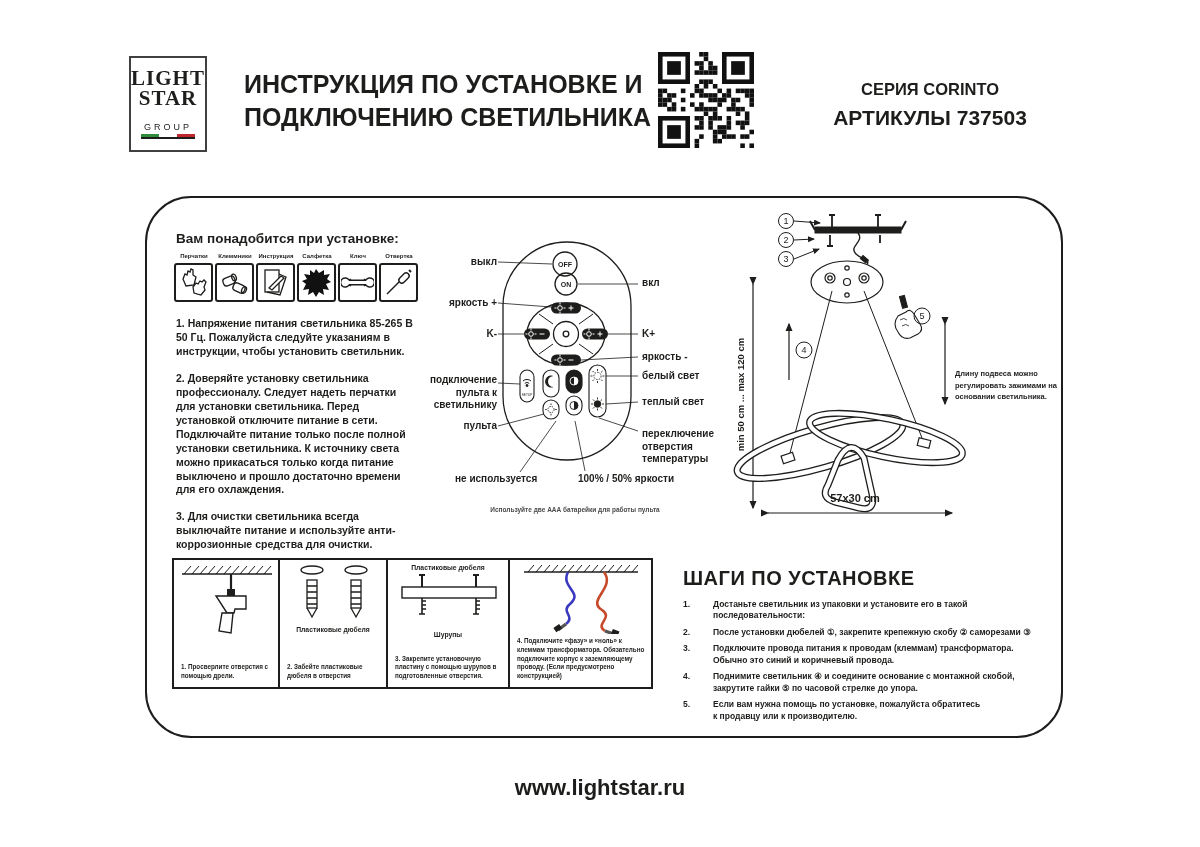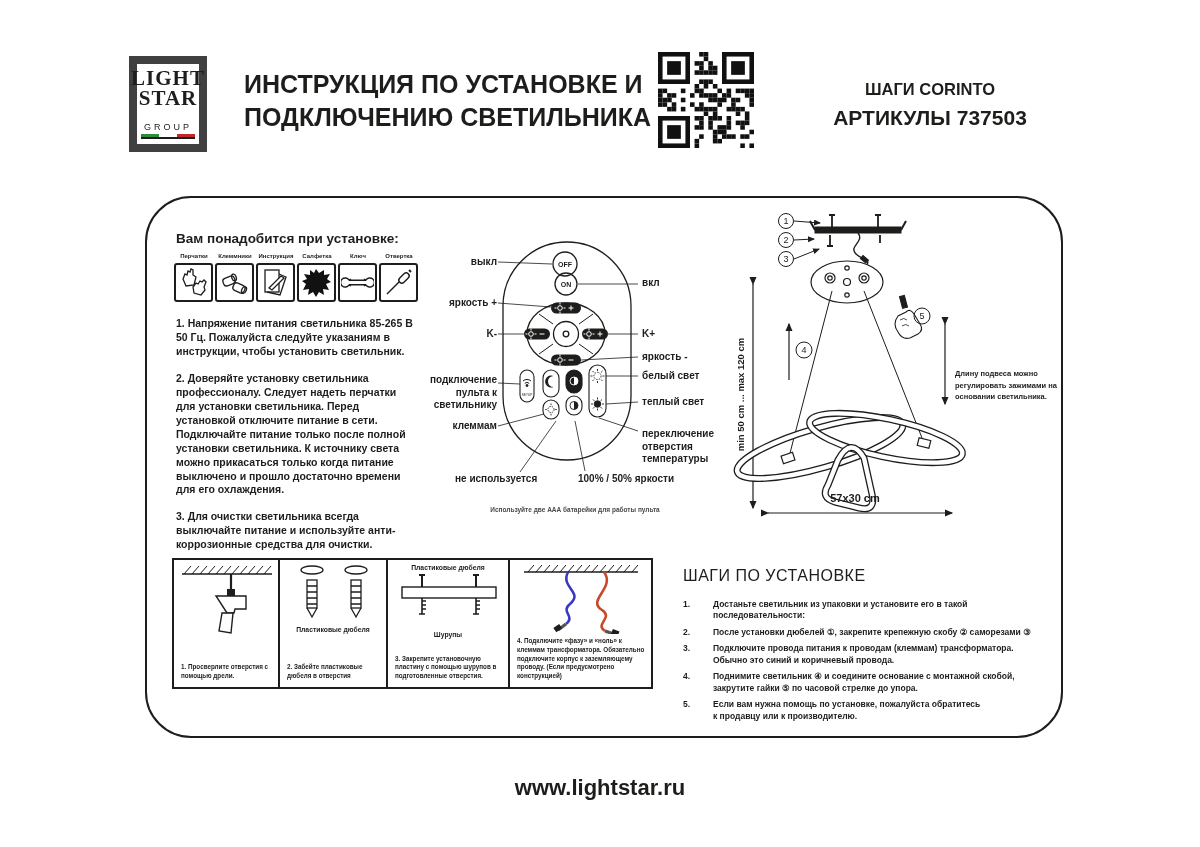--- a/index.html
+++ b/index.html
@@ -1,21 +1,21 @@
 <!DOCTYPE html>
 <html><head>
 <meta charset="utf-8">
 <style>
   *{margin:0;padding:0;box-sizing:border-box}
   html,body{width:1200px;height:847px}
   body{position:relative;background:#fff;font-family:"Liberation Sans",sans-serif;color:#1d1d1b;overflow:hidden}
   .abs{position:absolute}
   svg text{font-family:"Liberation Sans",sans-serif;fill:#1d1d1b}
   
-  .logo-box{left:129px;top:56px;width:78px;height:96px;border:8px solid #404040;display:flex;flex-direction:column;align-items:center;justify-content:center;background:#fff}
+  .logo-box{left:129px;top:56px;width:78px;height:96px;border:2px solid #404040;display:flex;flex-direction:column;align-items:center;justify-content:center;background:#fff}
   .logo-word{font-family:"Liberation Serif",serif;font-weight:700;font-size:21px;line-height:.95;letter-spacing:1px}
   .logo-group{font-size:9px;letter-spacing:3px;margin-top:14px}
   .logo-flag{width:54px;height:5px;margin-top:2px;background:linear-gradient(90deg,#2e8b3c 0 33%,#fff 33% 67%,#c0272d 67%);border-bottom:2px solid #1d1d1b}
   .page-title{left:244px;top:68px;width:430px;text-align:left;font-size:25px;font-weight:700;line-height:1.3;white-space:pre-line}
   .qr{left:658px;top:52px;width:96px;height:96px}
   .series{left:795px;top:80px;width:270px;text-align:center;font-size:16.5px;font-weight:700}
   .articles{left:795px;top:106px;width:270px;text-align:center;font-size:21px;font-weight:700}
   
   .panel{left:145px;top:196px;width:918px;height:542px;border:2px solid #1d1d1b;border-radius:46px}
   .tools-heading{left:176px;top:231px;font-size:13.5px;font-weight:700}
@@ -33,21 +33,21 @@
   .len-note{left:955px;top:368px;width:110px;font-size:7.5px;font-weight:600;line-height:1.55}
   .h-range{left:655px;top:389px;width:170px;text-align:center;font-size:9.5px;font-weight:600;transform:rotate(-90deg)}
   .w-dim{left:800px;top:492px;width:110px;text-align:center;font-size:11px;font-weight:700}
   
   .mount{left:172px;top:558px;width:481px;height:131px;border:2px solid #1d1d1b;display:flex;background:#fff}
   .mcell{position:relative;border-right:2px solid #1d1d1b}
   .mcell:last-child{border-right:none}
   .mcap{position:absolute;left:7px;right:3px;bottom:6px;font-size:6.3px;font-weight:700;line-height:1.4}
   .mlabel{width:100%;text-align:center;font-size:6.8px;font-weight:700}
   
-  .inst-heading{left:683px;top:567px;font-size:16px;font-weight:400;letter-spacing:.5px}
+  .inst-heading{left:683px;top:567px;font-size:20px;font-weight:700;letter-spacing:.5px}
   .inst-list{left:683px;top:599px;width:372px}
   .step{display:flex;margin-bottom:5px;font-size:8.5px;font-weight:600;line-height:1.35}
   .step-num{width:30px;font-weight:700}
   .step-text{flex:1;white-space:pre-line}
   .footer{left:0;top:775px;width:1200px;text-align:center;font-size:22px;font-weight:700}
 </style>
 </head>
 <body>
 
 <div class="abs logo-box">
@@ -180,21 +180,21 @@
       <rect x="4.571428571428571" y="4.571428571428571" width="22.857142857142854" height="22.857142857142854" fill="#fff"></rect>
       <rect x="9.142857142857142" y="9.142857142857142" width="13.714285714285714" height="13.714285714285714" fill="#111"></rect>
       <rect x="64" y="0" width="32" height="32" fill="#111"></rect>
       <rect x="68.57142857142857" y="4.571428571428571" width="22.857142857142854" height="22.857142857142854" fill="#fff"></rect>
       <rect x="73.14285714285714" y="9.142857142857142" width="13.714285714285714" height="13.714285714285714" fill="#111"></rect>
       <rect x="0" y="64" width="32" height="32" fill="#111"></rect>
       <rect x="4.571428571428571" y="68.57142857142857" width="22.857142857142854" height="22.857142857142854" fill="#fff"></rect>
       <rect x="9.142857142857142" y="73.14285714285714" width="13.714285714285714" height="13.714285714285714" fill="#111"></rect>
     </svg></div>
 
-<div class="abs series">ШАГИ CORINTO</div>
+<div class="abs series">СЕРИЯ CORINTO</div>
 <div class="abs articles">АРТИКУЛЫ 737503</div>
 
 <div class="abs panel"></div>
 
 <div class="abs tools-heading">Вам понадобится при установке:</div>
 <div class="abs tools-row">
   <div class="tool">
     <span class="tool-label">Перчатки</span>
     <span class="tool-ico">
       <svg width="33" height="33" viewBox="0 0 33 33" fill="none" stroke="#1d1d1b" stroke-width="1.3">
@@ -346,21 +346,21 @@
 
 <div class="r-label ra" style="left:437px;top:256px;width:60px">выкл</div>
 <div class="r-label" style="left:642px;top:277px">вкл</div>
 <div class="r-label ra" style="left:427px;top:297px;width:70px">яркость +</div>
 <div class="r-label ra" style="left:437px;top:328px;width:60px">K-</div>
 <div class="r-label" style="left:642px;top:328px">K+</div>
 <div class="r-label" style="left:642px;top:351px">яркость -</div>
 <div class="r-label" style="left:642px;top:370px">белый свет</div>
 <div class="r-label" style="left:642px;top:396px">теплый свет</div>
 <div class="r-label ra" style="left:423px;top:374px;width:74px">подключение пульта к светильнику</div>
-<div class="r-label ra" style="left:437px;top:420px;width:60px">клеммам</div>
+<div class="r-label ra" style="left:437px;top:420px;width:60px">пульта</div>
 <div class="r-label" style="left:455px;top:473px">не используется</div>
 <div class="r-label" style="left:642px;top:428px;width:100px">переключение отверстия температуры</div>
 <div class="r-label" style="left:578px;top:473px">100% / 50% яркости</div>
 <div class="abs battery">Используйте две ААА батарейки для работы пульта</div>
 
 <svg class="abs" style="left:718px;top:198px" width="347" height="337" viewBox="0 0 347 337">
   <defs>
     <marker id="ah" markerWidth="8" markerHeight="8" refX="6" refY="3" orient="auto">
       <path d="M0,0 L7,3 L0,6 z" fill="#1d1d1b"></path>
     </marker>

